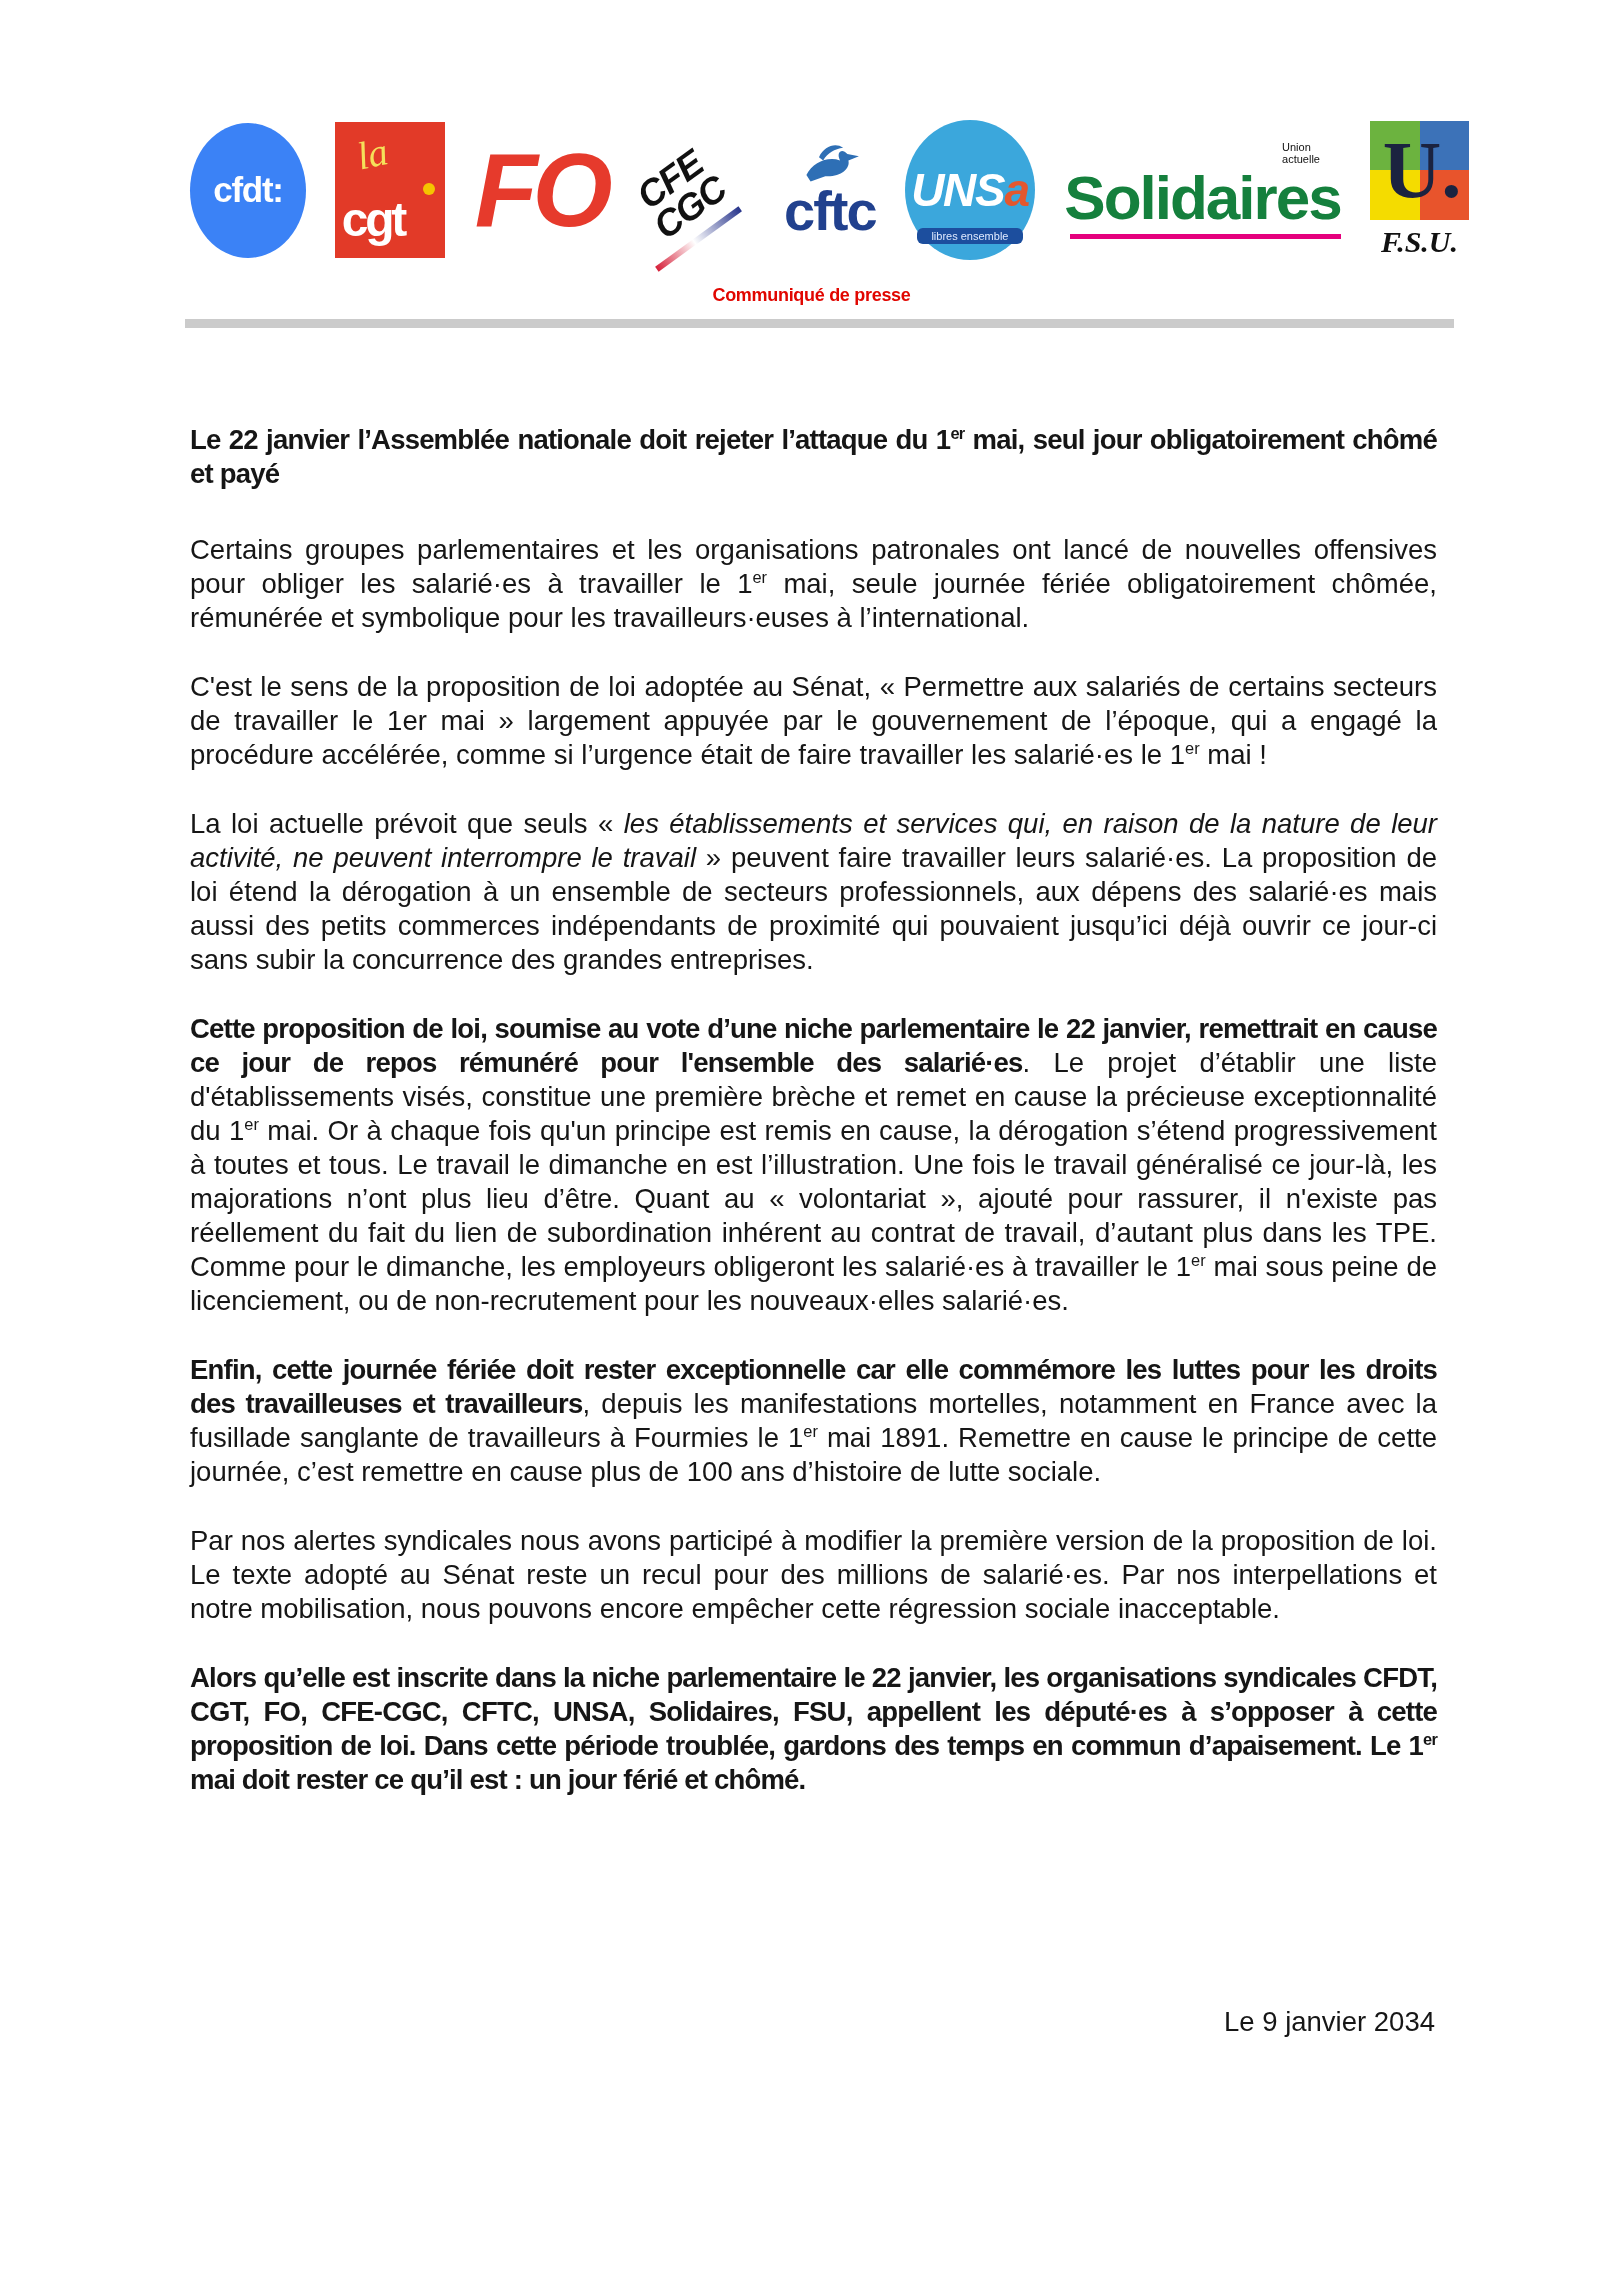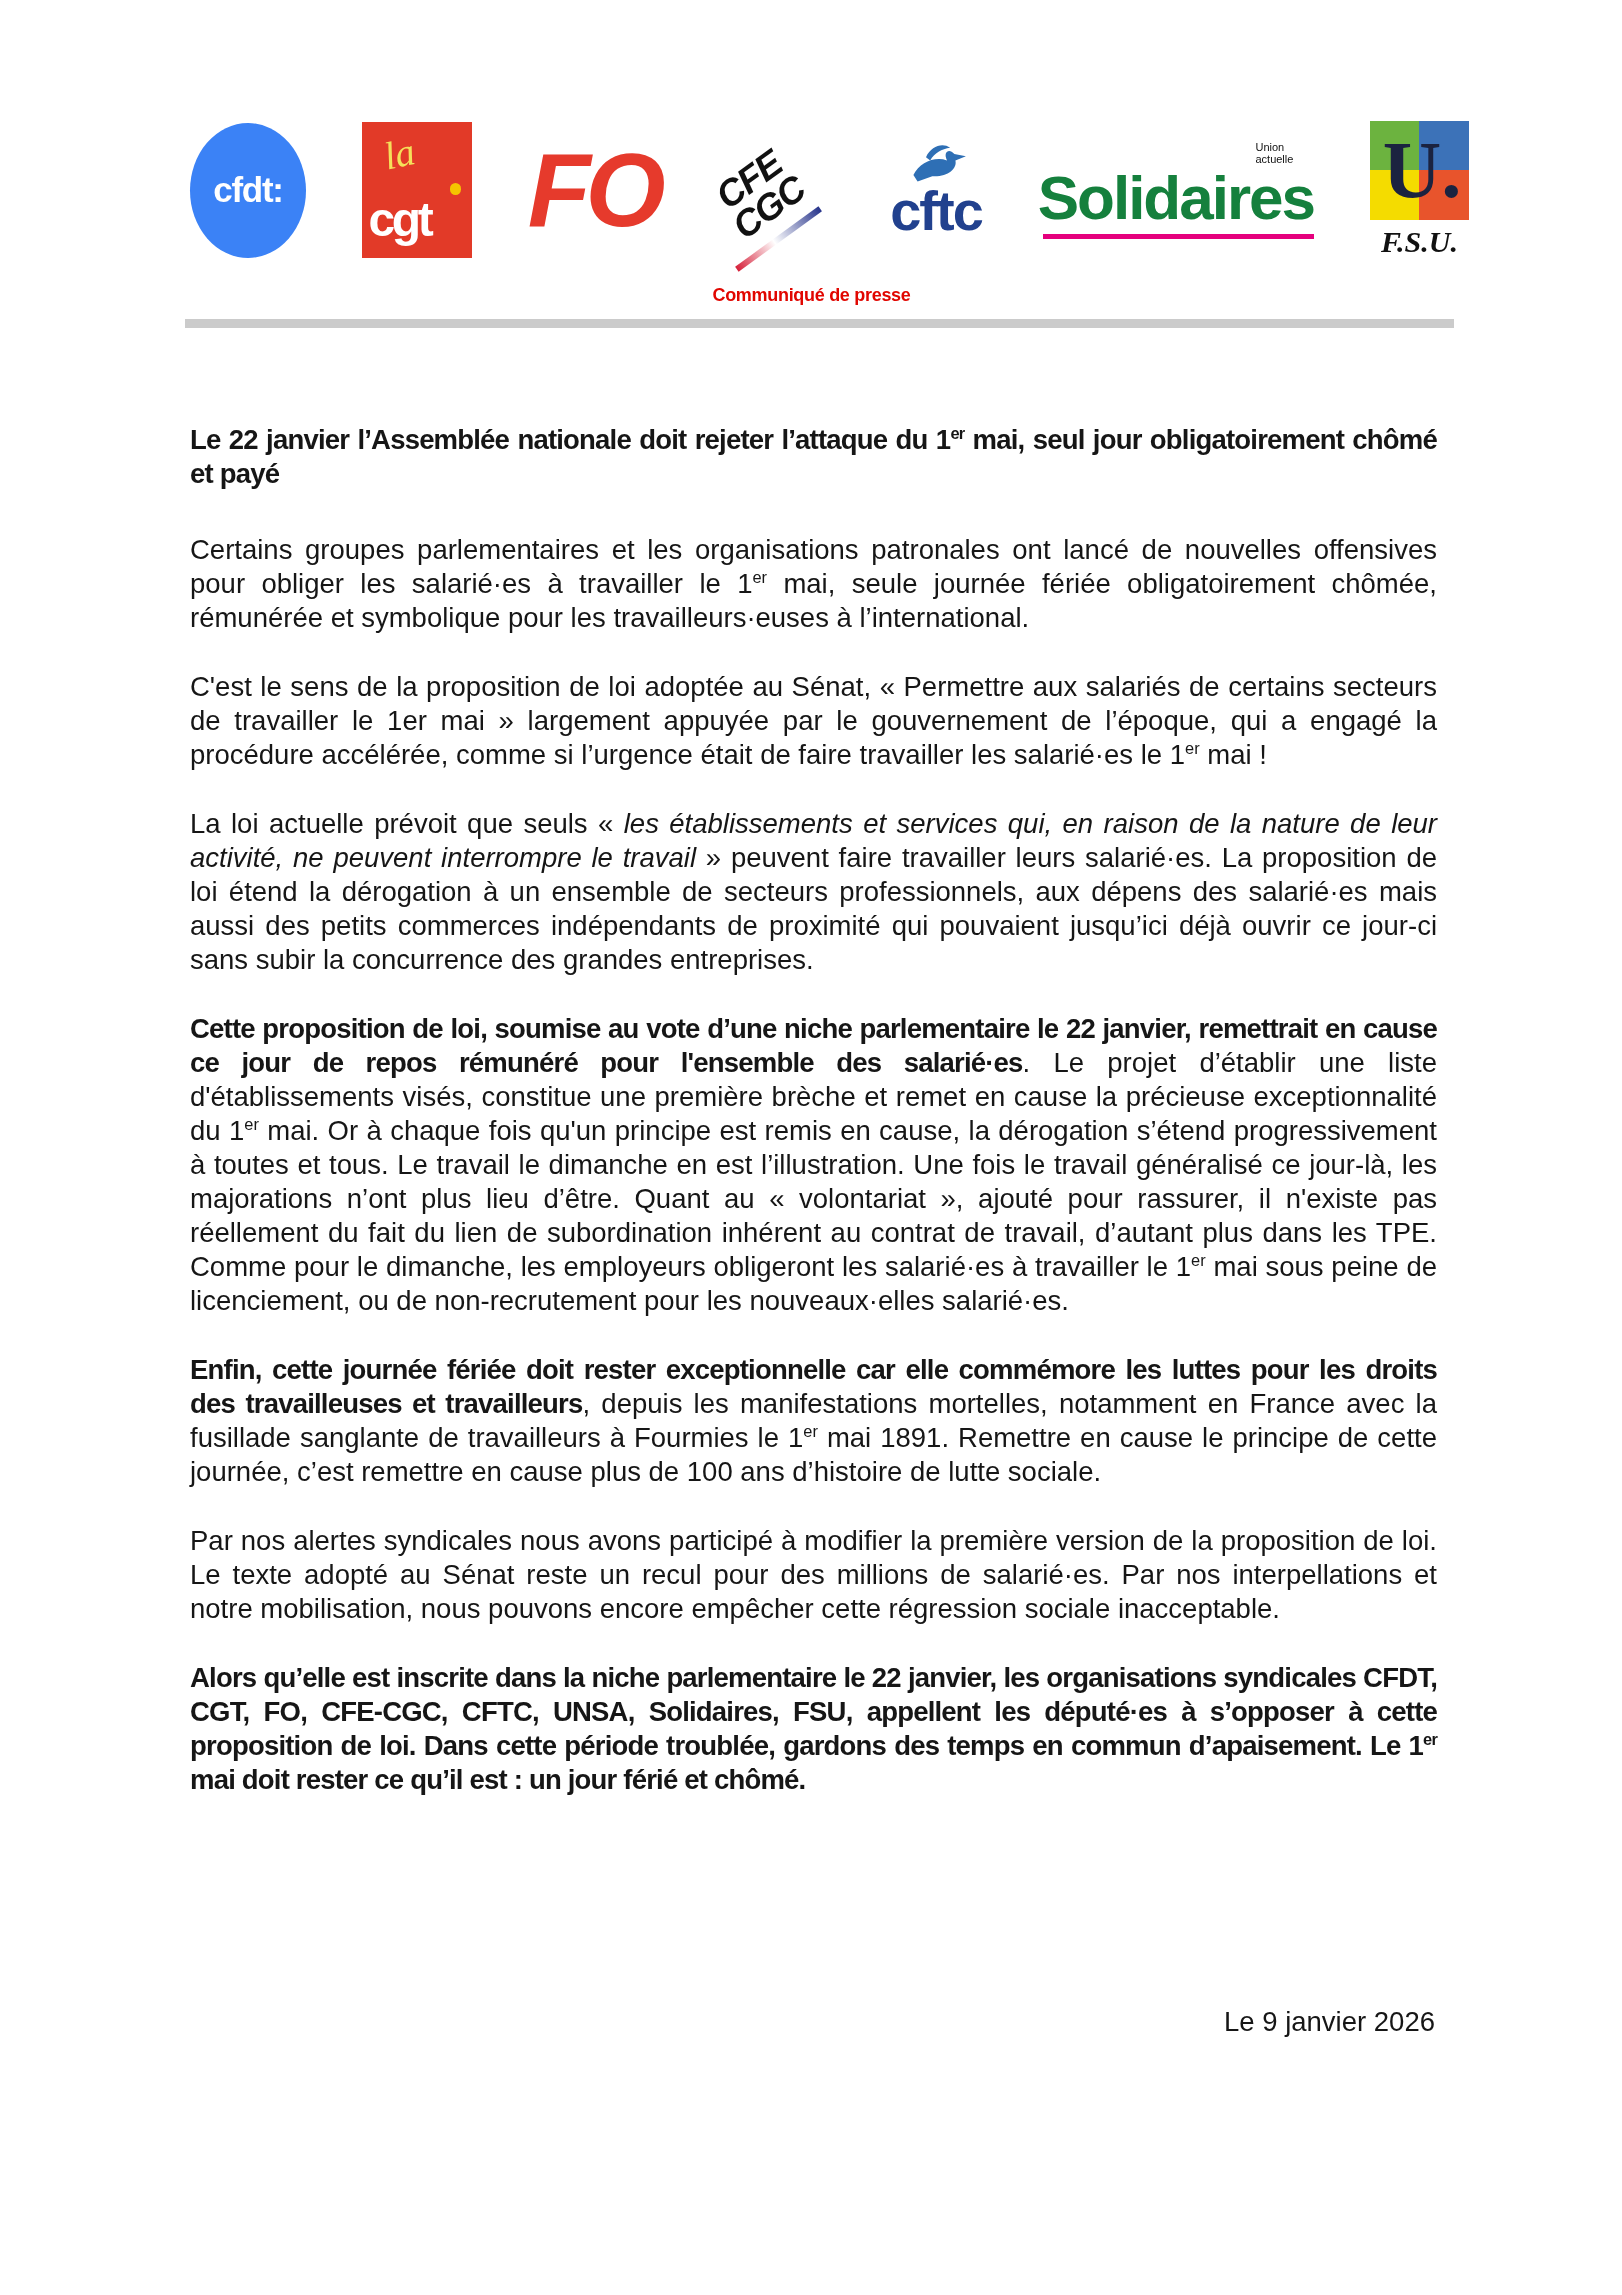--- a/index.html
+++ b/index.html
@@ -109,20 +109,26 @@
     <div class="logo logo-cftc">
       <span class="cftc-dove">
         <svg width="63" height="43" viewBox="0 0 60 40">
           <path d="M8 32 C14 20 28 14 40 18 C36 10 42 6 47 12 L58 14 L48 18 C50 26 40 34 26 33 L12 38 Z" fill="#2E6FB5"></path>
           <path d="M20 15 C25 4 36 1 43 6 C35 7 28 11 24 18 Z" fill="#2E6FB5"></path>
         </svg>
       </span>
       <span class="cftc-label">cftc</span>
     </div>
 
+    <div class="logo logo-unsa">
+      <span class="unsa-label"><span>UNS</span><span class="unsa-a">a</span></span>
+      <div class="unsa-banner">
+        <span>libres ensemble</span>
+      </div>
+    </div>
 
     <div class="logo logo-solidaires">
       <span class="sol-top">Union actuelle</span>
       <span class="sol-label">Solidaires</span>
       <span class="sol-underline"></span>
     </div>
 
     <div class="logo logo-fsu">
       <div class="fsu-grid">
         <span class="fsu-c0"></span>
@@ -145,16 +151,16 @@
         <p class="para"><span>Certains groupes parlementaires et les organisations patronales ont lancé de nouvelles offensives pour obliger les salarié·es à travailler le 1</span><sup>er</sup><span> mai, seule journée fériée obligatoirement chômée, rémunérée et symbolique pour les travailleurs·euses à l’international.</span></p>
         <p class="para"><span>C'est le sens de la proposition de loi adoptée au Sénat, « Permettre aux salariés de certains secteurs de travailler le 1er mai » largement appuyée par le gouvernement de l’époque, qui a engagé la procédure accélérée, comme si l’urgence était de faire travailler les salarié·es le 1</span><sup>er</sup><span> mai !</span></p>
         <p class="para"><span>La loi actuelle prévoit que seuls « </span><span class="i">les établissements et services qui, en raison de la nature de leur activité, ne peuvent interrompre le travail</span><span> » peuvent faire travailler leurs salarié·es. La proposition de loi étend la dérogation à un ensemble de secteurs professionnels, aux dépens des salarié·es mais aussi des petits commerces indépendants de proximité qui pouvaient jusqu’ici déjà ouvrir ce jour-ci sans subir la concurrence des grandes entreprises.</span></p>
         <p class="para"><span class="b">Cette proposition de loi, soumise au vote d’une niche parlementaire le 22 janvier, remettrait en cause ce jour de repos rémunéré pour l'ensemble des salarié·es</span><span>. Le projet d’établir une liste d'établissements visés, constitue une première brèche et remet en cause la précieuse exceptionnalité du 1</span><sup>er</sup><span> mai. Or à chaque fois qu'un principe est remis en cause, la dérogation s’étend progressivement à toutes et tous. Le travail le dimanche en est l’illustration. Une fois le travail généralisé ce jour-là, les majorations n’ont plus lieu d’être. Quant au « volontariat », ajouté pour rassurer, il n'existe pas réellement du fait du lien de subordination inhérent au contrat de travail, d’autant plus dans les TPE. Comme pour le dimanche, les employeurs obligeront les salarié·es à travailler le 1</span><sup>er</sup><span> mai sous peine de licenciement, ou de non-recrutement pour les nouveaux·elles salarié·es.</span></p>
         <p class="para"><span class="b">Enfin, cette journée fériée doit rester exceptionnelle car elle commémore les luttes pour les droits des travailleuses et travailleurs</span><span>, depuis les manifestations mortelles, notamment en France avec la fusillade sanglante de travailleurs à Fourmies le 1</span><sup>er</sup><span> mai 1891. Remettre en cause le principe de cette journée, c’est remettre en cause plus de 100 ans d’histoire de lutte sociale.</span></p>
         <p class="para"><span>Par nos alertes syndicales nous avons participé à modifier la première version de la proposition de loi. Le texte adopté au Sénat reste un recul pour des millions de salarié·es. Par nos interpellations et notre mobilisation, nous pouvons encore empêcher cette régression sociale inacceptable.</span></p>
         <p class="para bold"><span>Alors qu’elle est inscrite dans la niche parlementaire le 22 janvier, les organisations syndicales CFDT, CGT, FO, CFE-CGC, CFTC, UNSA, Solidaires, FSU, appellent les député·es à s’opposer à cette proposition de loi. Dans cette période troublée, gardons des temps en commun d’apaisement. Le 1</span><sup>er</sup><span> mai doit rester ce qu’il est : un jour férié et chômé.</span></p>
       </div>
   </div>
 
-  <div class="date">Le 9 janvier 2026</div>
+  <div class="date">Le 9 janvier 2034</div>
 
 </div>
 
 
 </body></html>

